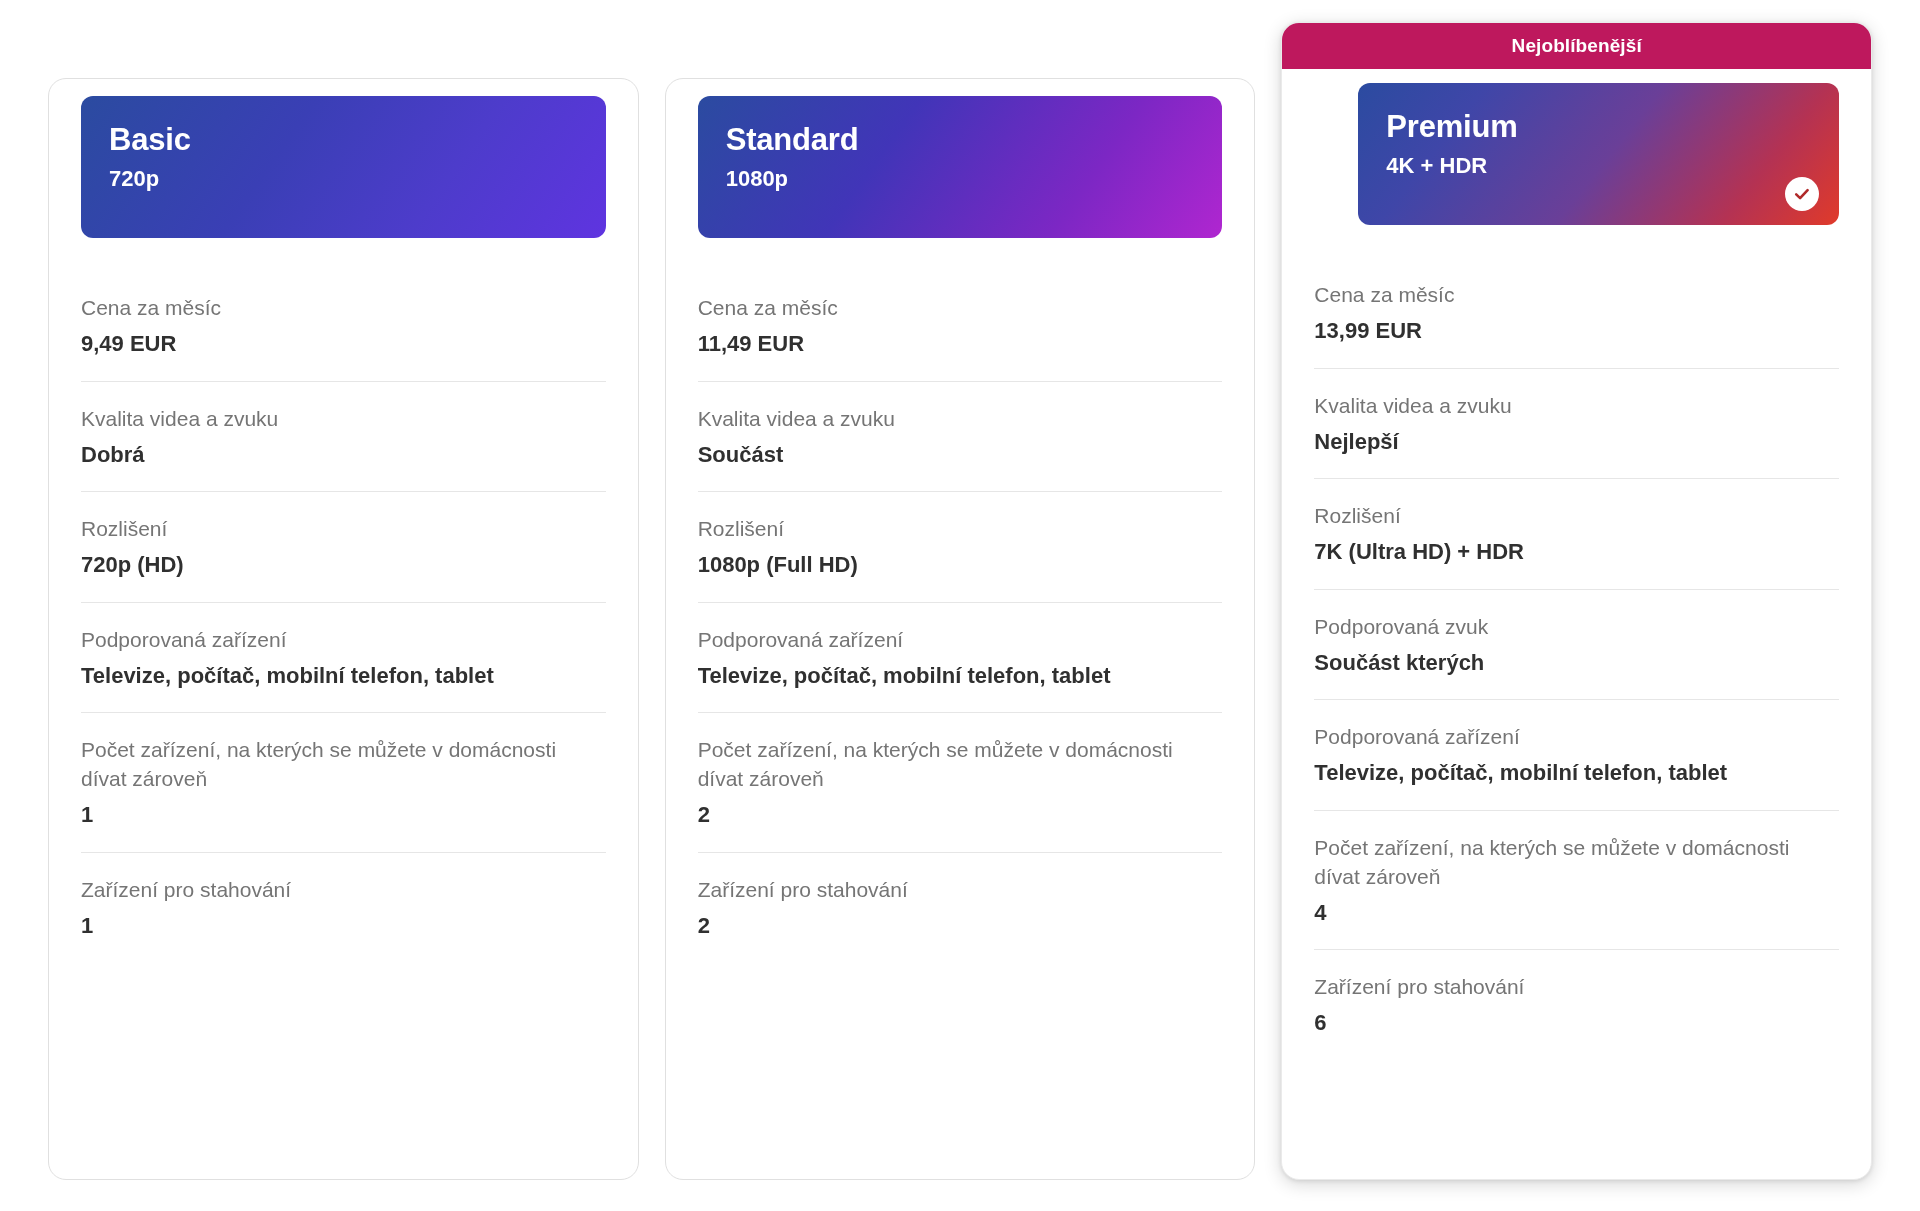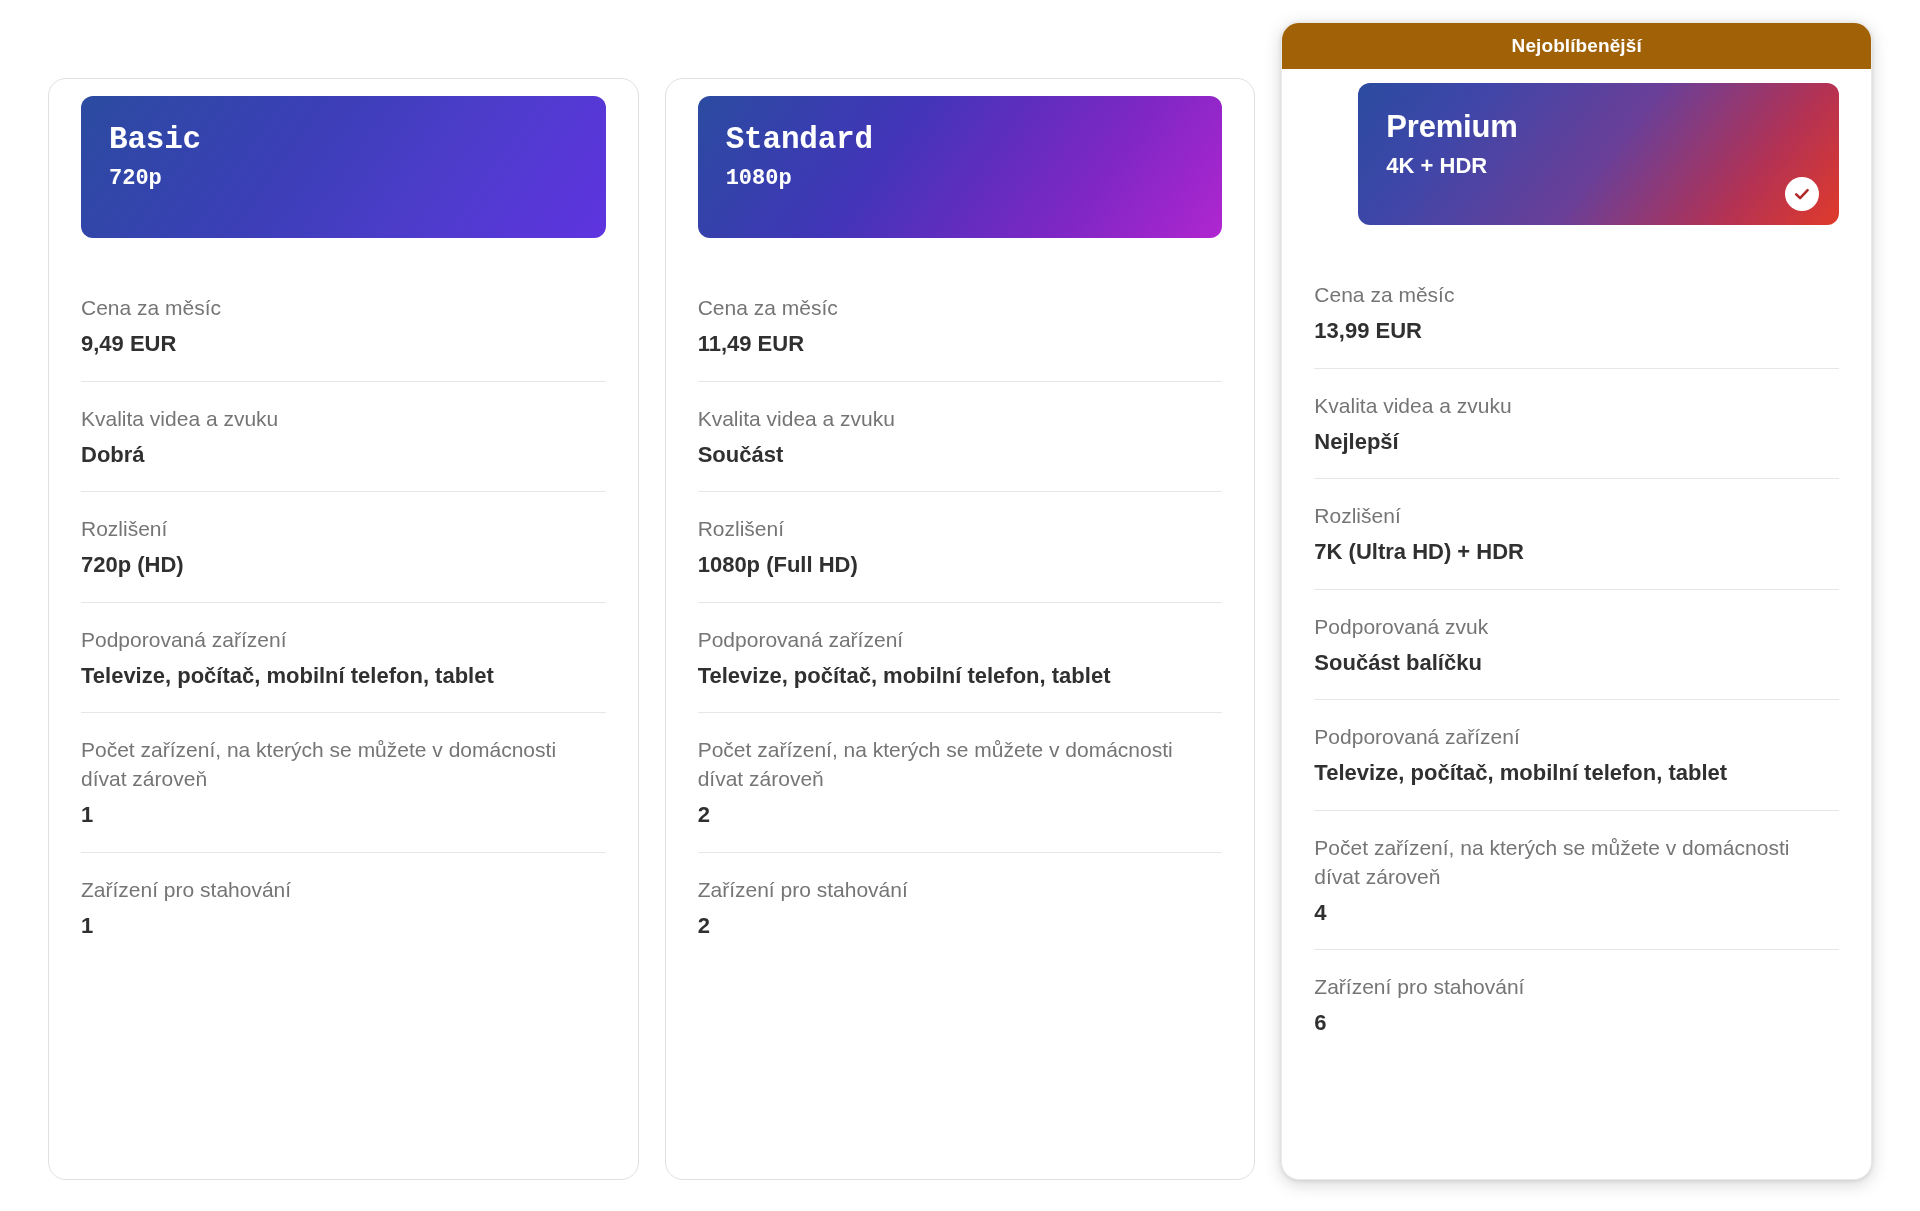--- a/index.html
+++ b/index.html
@@ -69,21 +69,20 @@
     margin-top: 14px;
     padding: 26px 28px 0 28px;
     color: #ffffff;
     overflow: hidden;
   }
 
   .basic-card .plan-header,
   .standard-card .plan-header {
     height: 142px;
     margin-top: 17px;
-    font-family: Liberation Mono, monospace;
   }
 
   .featured-card .plan-header {
     height: 142px;
     margin-top: 14px;
     margin-left: 44px;
   }
 
   .plan-name {
     font-size: 31px;
@@ -209,21 +208,21 @@
         <div class="feature-value">2</div>
       </div>
       <div class="feature-row">
         <div class="feature-label">Zařízení pro stahování</div>
         <div class="feature-value">2</div>
       </div>
     </div>
   </div>
 
   <div class="plan-card featured-card">
-    <div class="featured-badge" style="background:#a16207;">
+    <div class="featured-badge" style="background:#be185d;">
       <span>Nejoblíbenější</span>
     </div>
     <div class="card-inner">
       <div class="plan-header" style="background: linear-gradient(128deg, #2b4ba0 0%, #3f46a8 22%, #6a3f98 52%, #b43253 80%, #e03a2a 100%);">
         <div class="plan-name">Premium</div>
         <div class="plan-sub">4K + HDR</div>
         <div class="check-badge">
           <svg width="20" height="20" viewBox="0 0 20 20" aria-hidden="true">
             <path d="M4.2 10.4 L8.1 14.1 L15.6 6.2" fill="none" stroke="#b02a2a" stroke-width="2.6" stroke-linecap="round" stroke-linejoin="round"></path>
           </svg>
@@ -238,21 +237,21 @@
       <div class="feature-row">
         <div class="feature-label">Kvalita videa a zvuku</div>
         <div class="feature-value">Nejlepší</div>
       </div>
       <div class="feature-row">
         <div class="feature-label">Rozlišení</div>
         <div class="feature-value">7K (Ultra HD) + HDR</div>
       </div>
       <div class="feature-row">
         <div class="feature-label">Podporovaná zvuk</div>
-        <div class="feature-value">Součást balíčku</div>
+        <div class="feature-value">Součást kterých</div>
       </div>
       <div class="feature-row">
         <div class="feature-label">Podporovaná zařízení</div>
         <div class="feature-value">Televize, počítač, mobilní telefon, tablet</div>
       </div>
       <div class="feature-row">
         <div class="feature-label">Počet zařízení, na kterých se můžete v domácnosti dívat zároveň</div>
         <div class="feature-value">4</div>
       </div>
       <div class="feature-row">

